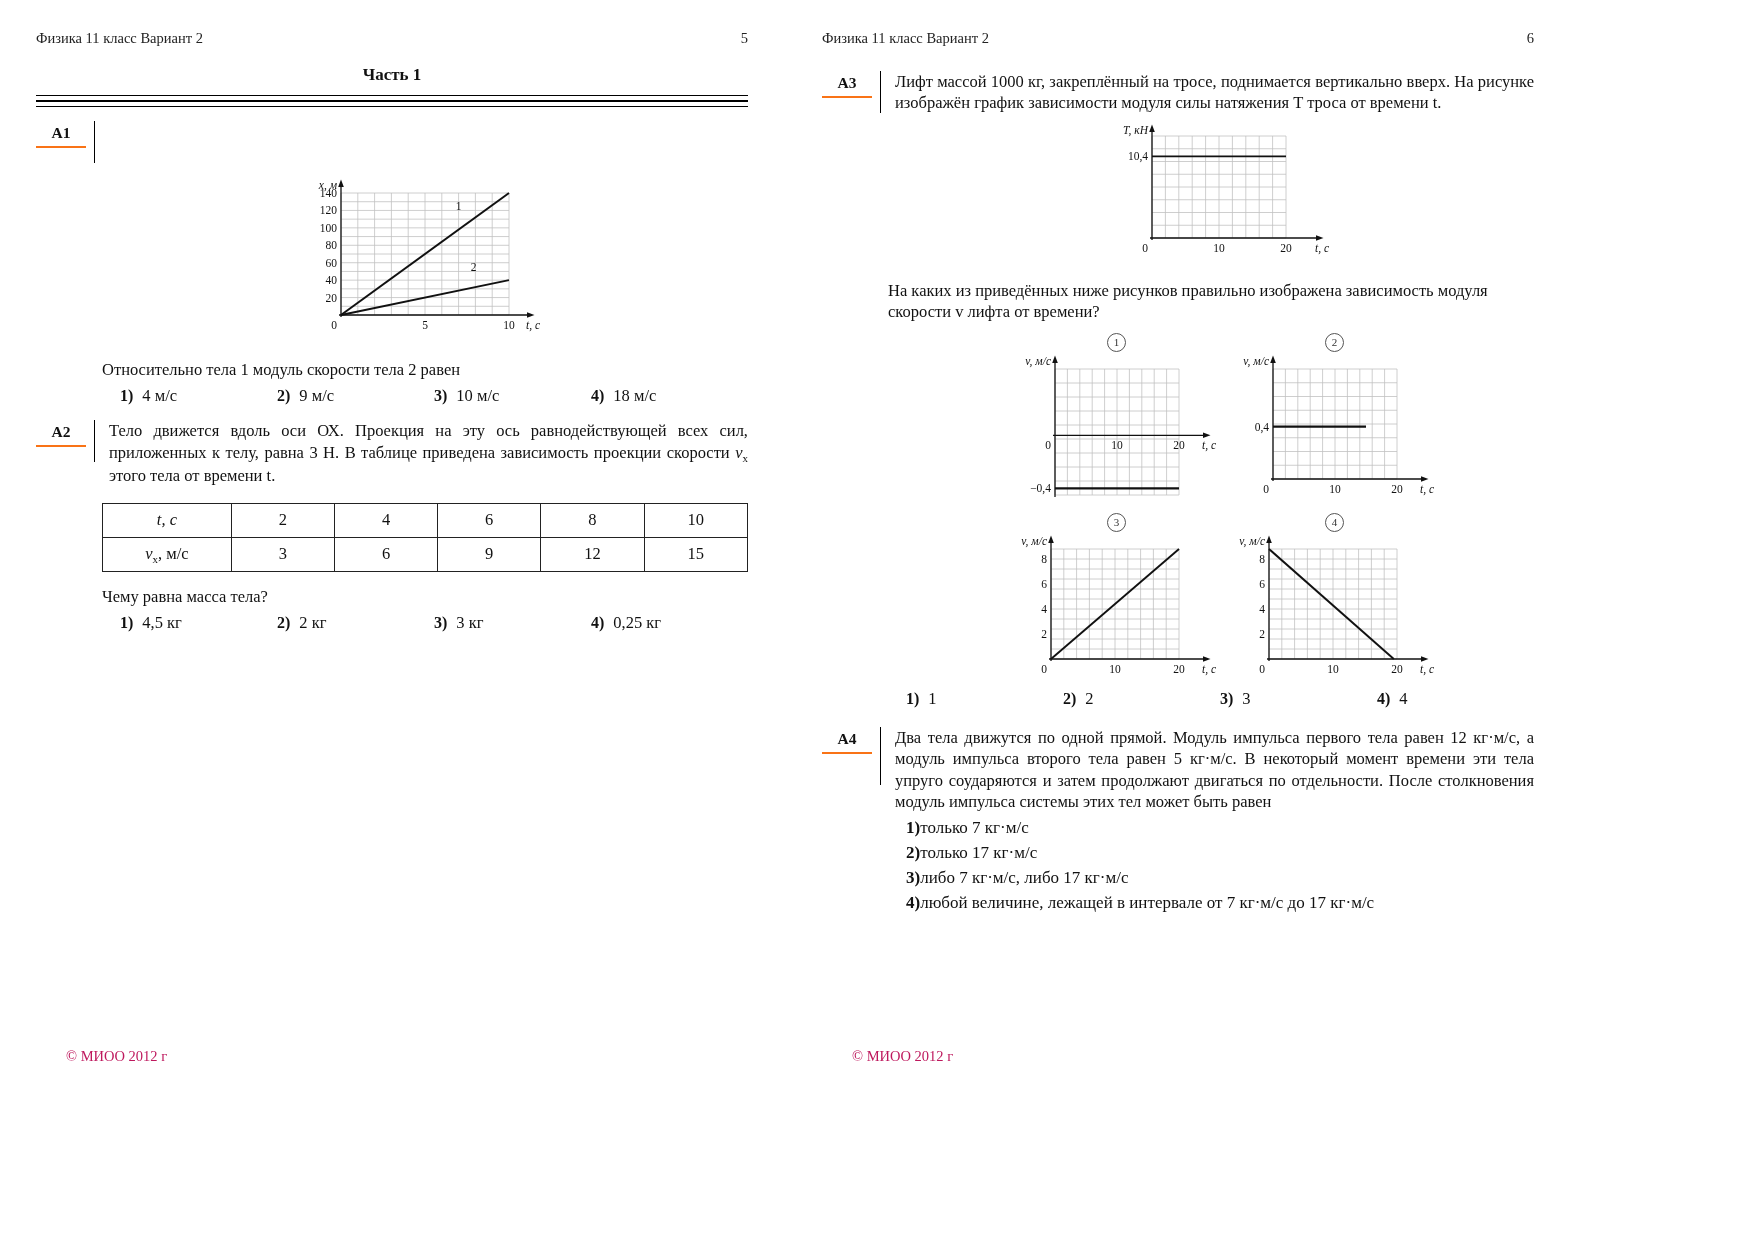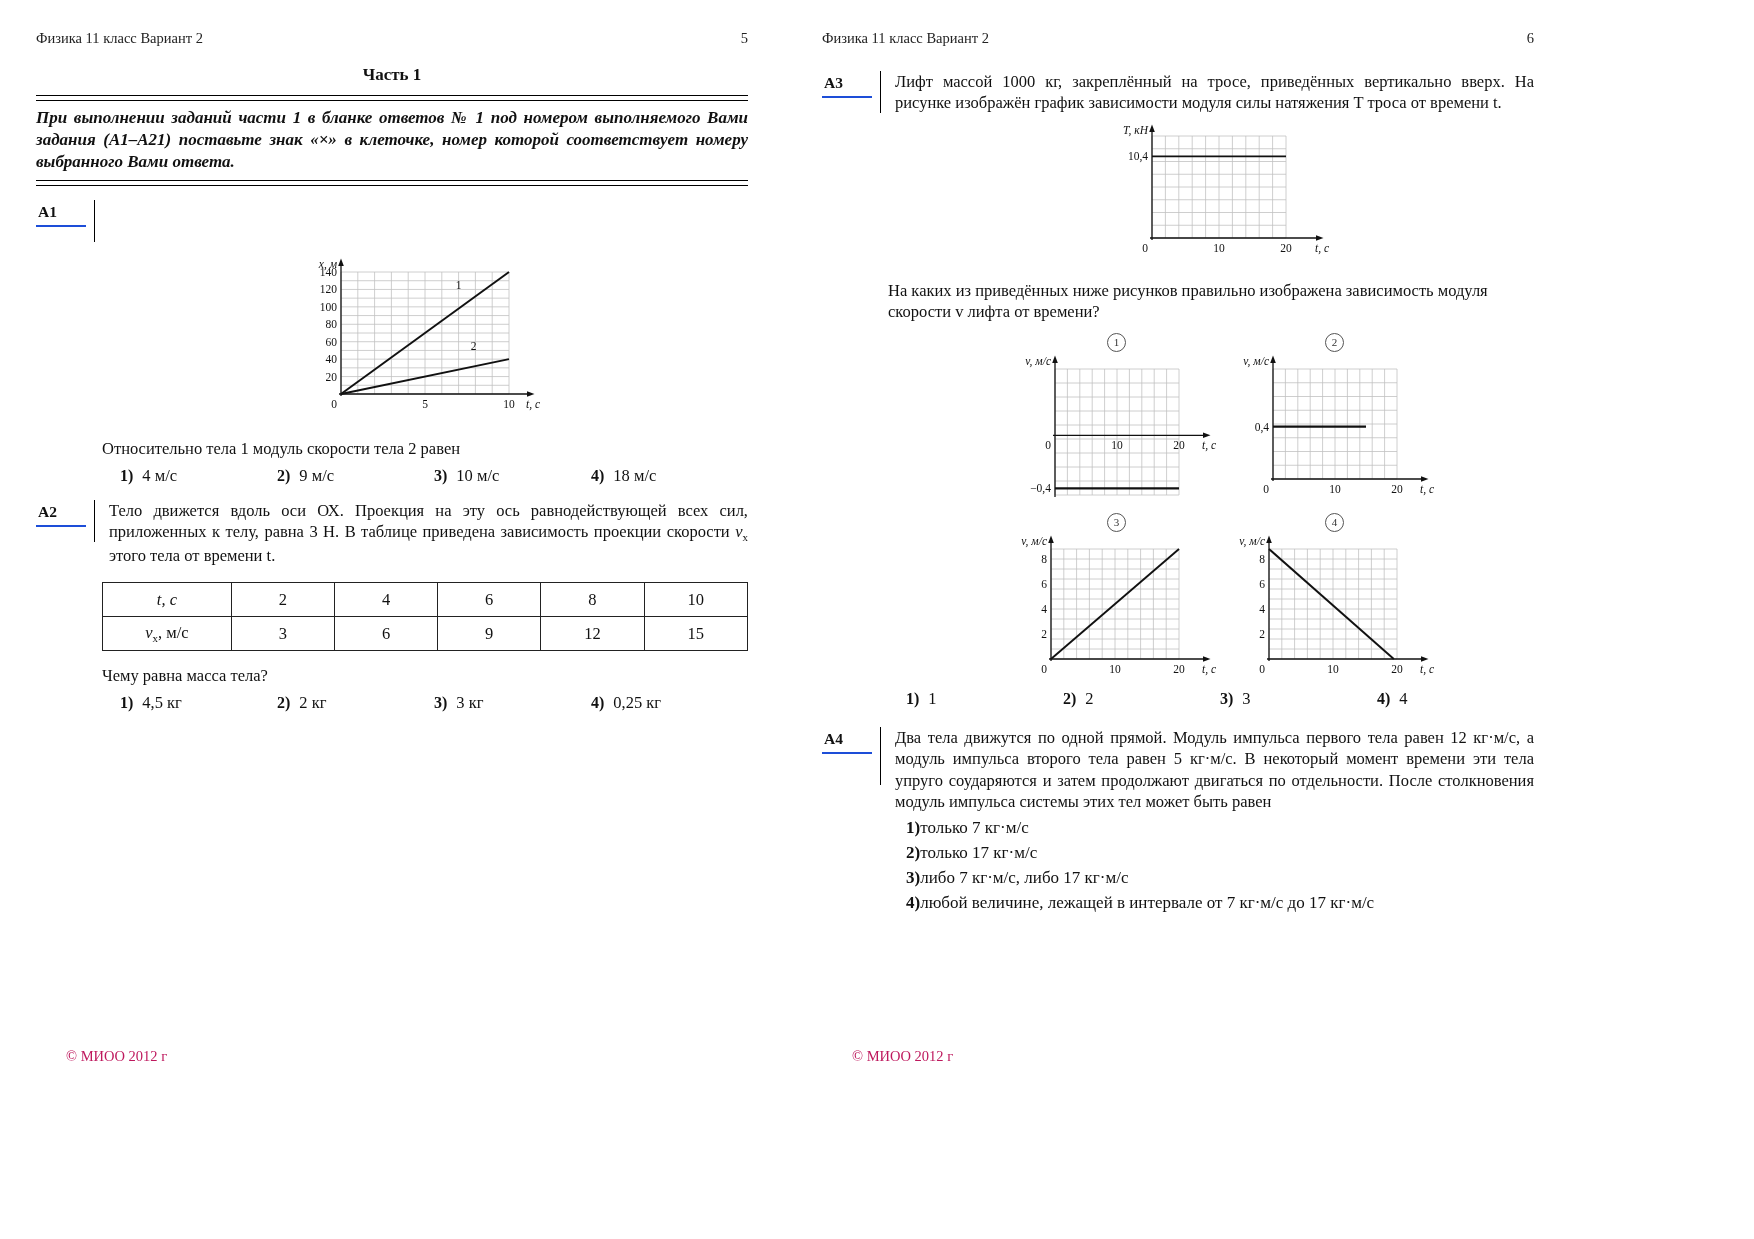--- a/index.html
+++ b/index.html
@@ -7,22 +7,22 @@
          font-family:"Liberation Serif", serif;color:#111;overflow:hidden;}
   .page{position:absolute;top:0;width:712px;}
   #pageL{left:36px;}
   #pageR{left:822px;}
   .phead{display:flex;justify-content:space-between;font-size:14.5px;margin-top:30px;color:#222;}
   .part-title{text-align:center;font-weight:bold;font-size:17px;margin:18px 0 10px;}
   .dblrule{height:4px;border-top:1px solid #000;border-bottom:1px solid #000;}
   .instr{font-weight:bold;font-style:italic;font-size:17px;line-height:1.28;text-align:justify;
          padding:6px 0 8px;}
   .qrow{display:flex;align-items:flex-start;margin-top:14px;}
-  .qtag{min-width:46px;text-align:left;font-weight:bold;font-size:15.5px;
-        border-bottom:2px solid #1d4ed8;padding:1px 2px 4px;margin-top:2px;}
+  .qtag{min-width:46px;text-align:center;font-weight:bold;font-size:15.5px;
+        border-bottom:2px solid #f97316;padding:1px 2px 4px;margin-top:2px;}
   .qbar{border-left:1.6px solid #000;height:42px;margin:0 14px 0 8px;}
   .qtext{font-size:16.5px;line-height:1.3;text-align:justify;width:645px;}
   .qsub{font-size:16.5px;line-height:1.3;margin:14px 0 0 66px;}
   .optrow{display:flex;margin:6px 0 0 84px;font-size:16.5px;}
   .optrow .opt{width:161px;}
   .opt b{margin-right:9px;font-size:16px;}
   .optcol{margin:4px 0 0 84px;font-size:17px;}
   .optcol .optline{margin:5px 0;}
   .fig-a1{margin:14px 0 2px 255px;}
   .fig-a3{margin:8px 0 2px 268px;}
@@ -46,21 +46,20 @@
 
   <div class="page" id="pageL">
     <div class="phead">
       <span>Физика  11 класс  Вариант 2</span>
       <span>5</span>
     </div>
 
     <div class="part-title">Часть 1</div>
 
     <div class="dblrule"></div>
-    <div class="instr">При выполнении заданий части 1 в бланке ответов № 1 под номером выполняемого Вами задания (А1–А21) поставьте знак «×» в клеточке, номер которой соответствует номеру выбранного Вами ответа.</div>
     <div class="dblrule"></div>
 
     <div class="qrow">
       <div class="qtag">А1</div>
       <div class="qbar"></div>
     </div>
 
     <div class="fig-a1">
       <svg viewBox="0 0 250 164" style="width: 250px; height: 164px;">
           <line x1="50" y1="16" x2="50" y2="138" stroke="#c2c2c2" stroke-width="0.8"></line>
@@ -160,21 +159,21 @@
 
   <div class="page" id="pageR">
     <div class="phead">
       <span>Физика  11 класс  Вариант 2</span>
       <span>6</span>
     </div>
 
     <div class="qrow" style="margin-top:24px;">
       <div class="qtag">А3</div>
       <div class="qbar"></div>
-      <div class="qtext">Лифт массой 1000 кг, закреплённый на тросе, приведённых вертикально вверх. На рисунке изображён график зависимости модуля силы натяжения T троса от времени t.</div>
+      <div class="qtext">Лифт массой 1000 кг, закреплённый на тросе, поднимается вертикально вверх. На рисунке изображён график зависимости модуля силы натяжения T троса от времени t.</div>
     </div>
 
     <div class="fig-a3">
       <svg viewBox="0 0 240 140" style="width: 240px; height: 140px;">
           <line x1="62" y1="14" x2="62" y2="116" stroke="#c2c2c2" stroke-width="0.8"></line>
           <line x1="75.4" y1="14" x2="75.4" y2="116" stroke="#c2c2c2" stroke-width="0.8"></line>
           <line x1="88.8" y1="14" x2="88.8" y2="116" stroke="#c2c2c2" stroke-width="0.8"></line>
           <line x1="102.2" y1="14" x2="102.2" y2="116" stroke="#c2c2c2" stroke-width="0.8"></line>
           <line x1="115.6" y1="14" x2="115.6" y2="116" stroke="#c2c2c2" stroke-width="0.8"></line>
           <line x1="129" y1="14" x2="129" y2="116" stroke="#c2c2c2" stroke-width="0.8"></line>

